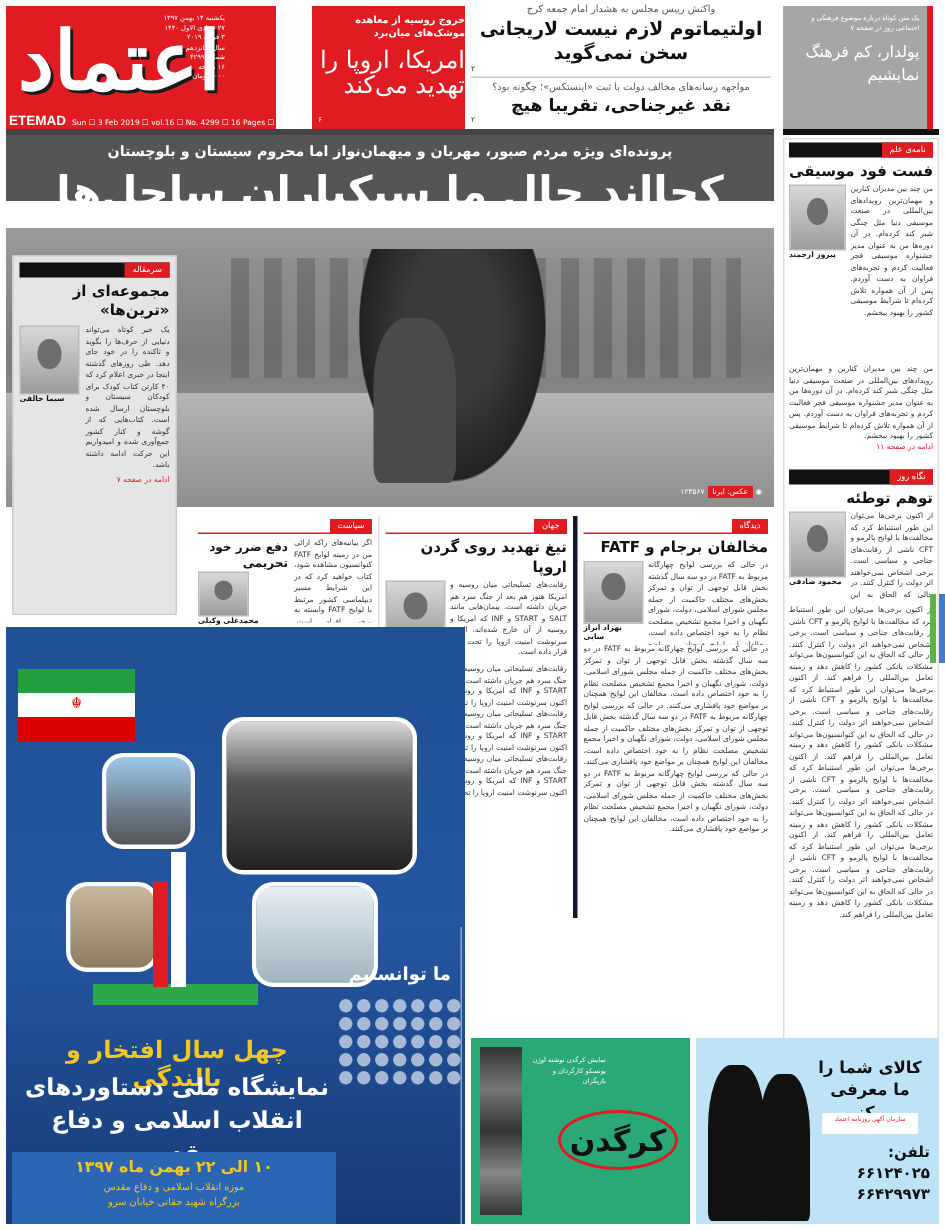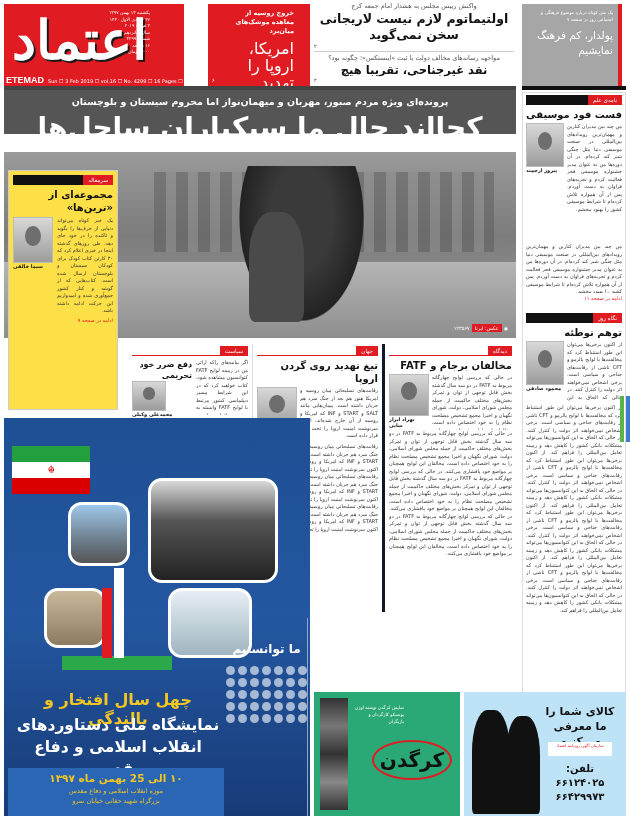--- a/index.html
+++ b/index.html
@@ -5,21 +5,21 @@
 *{box-sizing:border-box;margin:0;padding:0}
 body{width:630px;height:820px;background:#fff;font-family:"DejaVu Sans",sans-serif;position:relative;overflow:hidden;direction:rtl}
 .abs{position:absolute}
 
 #masthead{left:4px;top:4px;width:180px;height:82px;background:#e01b22;overflow:hidden}
 #logo{position:absolute;left:8px;top:4px;font-family:"DejaVu Serif",serif;font-weight:bold;font-size:54px;color:#fff;line-height:64px;text-shadow:2px 2px 0 #1a1a1a;letter-spacing:-2px}
 #dateblock{position:absolute;left:86px;top:6px;width:60px;font-size:4.5px;line-height:6.5px;color:#fff;text-align:right}
 #latinbar{position:absolute;left:0;bottom:0;width:100%;height:12px;direction:ltr;font-size:5px;color:#fff;padding-left:2px;line-height:12px;white-space:nowrap}
 #latinbar b{font-size:9px;font-family:"Liberation Sans",sans-serif;font-weight:bold;margin-right:4px}
 
-#redteaser{left:208px;top:4px;width:102px;height:82px;background:#e01b22;color:#fff;padding:5px 16px;text-align:right}
+#redteaser{left:208px;top:4px;width:102px;height:82px;background:#e01b22;color:#fff;padding:5px 0;text-align:right}
 #redteaser .kicker{font-size:6.5px;line-height:9px;font-weight:bold}
 #redteaser .head{font-size:16px;line-height:17px;font-weight:normal;margin-top:4px}
 #redteaser .pg{position:absolute;left:4px;bottom:3px;font-size:5px}
 
 #centertop{left:314px;top:2px;width:200px;height:84px;text-align:center}
 .ct-k{font-size:6.5px;color:#555;line-height:9px}
 .ct-h{font-size:11.5px;font-weight:bold;line-height:14px;color:#111}
 .ct-sep{border-top:1px solid #ccc;margin:2px 0}
 .ct-pg{font-size:5px;text-align:left;color:#333}
 
@@ -36,21 +36,21 @@
 
 #photo{left:4px;top:152px;width:512px;height:186px;background:linear-gradient(180deg,#9a9a9a 0%,#7c7c7c 45%,#a0a0a0 100%);overflow:hidden}
 #photo .tents{position:absolute;left:150px;top:20px;width:340px;height:80px;background:repeating-linear-gradient(90deg,#5a5a5a 0 12px,#8a8a8a 12px 22px);opacity:.5}
 #photo .ground{position:absolute;left:0;top:110px;width:100%;height:76px;background:linear-gradient(180deg,#b5b5b5,#8e8e8e)}
 #photo .woman{position:absolute;left:225px;top:14px;width:145px;height:172px;background:radial-gradient(ellipse at 50% 30%,#3a3a3a 0 30%,#222 60%,transparent 61%);}
 #photo .child{position:absolute;left:245px;top:60px;width:55px;height:110px;background:#4a4a4a;border-radius:40% 40% 10% 10%}
 #photocredit{right:8px;bottom:6px;height:8px;display:flex;gap:2px;direction:ltr;align-items:center}
 #photocredit .red{background:#e01b22;color:#fff;font-size:5px;padding:0 3px;line-height:8px}
 #photocredit .num{color:#fff;font-size:5px;line-height:8px}
 
-#leftbox{left:8px;top:170px;width:110px;height:240px;background:#fde047;border:1px solid #ccc;padding:4px}
+#leftbox{left:8px;top:170px;width:110px;height:240px;background:#e5e5e5;border:1px solid #ccc;padding:4px}
 .secbar{height:10px;background:#111;position:relative;margin-bottom:3px}
 .secbar .tag{position:absolute;right:0;top:0;height:10px;background:#e01b22;color:#fff;font-size:5.5px;line-height:10px;padding:0 5px}
 .secbar.redonly{background:none;border-bottom:1px solid #e01b22}
 .art-title{font-size:10px;font-weight:bold;line-height:13px;text-align:right;color:#111}
 .bodytext{font-size:5px;line-height:7.5px;color:#333;text-align:justify}
 .mug{background:linear-gradient(180deg,#d8d8d8,#9c9c9c);border:1px solid #bbb;position:relative}
 .mug::after{content:"";position:absolute;left:30%;top:18%;width:40%;height:45%;border-radius:50%;background:#6e6e6e}
 .byline{font-size:5px;font-weight:bold;color:#111;text-align:left}
 .cont{font-size:5px;color:#e01b22;text-align:right;margin-top:2px}
 
@@ -77,21 +77,21 @@
 
 #greenad{left:314px;top:692px;width:146px;height:124px;background:#2aa876;overflow:hidden}
 #greenad .faces{position:absolute;left:6px;top:6px;width:28px;height:112px;background:linear-gradient(180deg,#333,#777,#333,#888,#333)}
 #greenad .logo{position:absolute;left:58px;top:48px;width:80px;height:40px;border:2px solid #e01b22;border-radius:50%;text-align:center;font-size:20px;font-weight:bold;line-height:36px;color:#111}
 #greenad .txt{position:absolute;right:56px;top:12px;width:52px;font-size:4.5px;line-height:7px;color:#fff;text-align:right}
 #bluead{left:464px;top:692px;width:162px;height:124px;background:#bfe3f6;overflow:hidden}
 #bluead .sil1{position:absolute;left:8px;top:18px;width:38px;height:104px;background:#111;border-radius:40% 40% 6% 6%}
 #bluead .sil2{position:absolute;left:42px;top:24px;width:34px;height:98px;background:#111;border-radius:40% 40% 6% 6%}
 #bluead .h{position:absolute;right:6px;top:12px;width:80px;font-size:11px;font-weight:bold;color:#111;text-align:center;line-height:15px}
 #bluead .sub{position:absolute;right:14px;top:50px;width:64px;height:14px;background:#fff;color:#e01b22;font-size:4px;text-align:center;line-height:7px}
-#bluead .tel{position:absolute;right:6px;top:70px;width:80px;font-size:10px;font-weight:bold;text-align:center;line-height:14px;color:#111}
+#bluead .tel{position:absolute;right:6px;top:70px;width:80px;font-size:10px;font-weight:bold;line-height:14px;color:#111}
 #sideaccent{left:618px;top:396px;width:12px;height:46px;display:flex;gap:2px}
 #sideaccent div{width:4px;height:46px}
 </style>
 </head>
 <body>
 
 <div id="masthead" class="abs">
   <div id="logo">اعتماد</div>
   <div id="dateblock">
     <div>یکشنبه ۱۴ بهمن ۱۳۹۷</div>
@@ -245,21 +245,21 @@
   <div class="photo-tile" style="left:64px;top:84px;width:62px;height:64px;background:linear-gradient(180deg,#9fc7ea,#6c7e8c 60%,#555)"></div>
   <div class="photo-tile" style="left:144px;top:60px;width:130px;height:105px;background:linear-gradient(180deg,#d9d9d9,#555 40%,#222)"></div>
   <div class="photo-tile" style="left:40px;top:170px;width:62px;height:60px;background:linear-gradient(180deg,#c9b89a,#8c7b5f)"></div>
   <div class="photo-tile" style="left:164px;top:170px;width:84px;height:70px;background:linear-gradient(180deg,#e6eef3,#9fb5c0)"></div>
   <div class="abs" style="left:58px;top:238px;width:110px;height:14px;background:#2aa84a"></div>
   <div class="abs" style="left:110px;top:150px;width:10px;height:90px;background:#fff"></div>
   <div class="abs" style="left:98px;top:170px;width:10px;height:70px;background:#e01b22"></div>
   <div id="adhead1">چهل سال افتخار و بالندگی</div>
   <div id="adhead2">نمایشگاه ملی دستاوردهای انقلاب اسلامی و دفاع مقدس</div>
   <div id="addate">
-    <div class="d">۱۰ الی 25 بهمن ماه ۱۳۹۷</div>
+    <div class="d">۱۰ الی ۲۲ بهمن ماه ۱۳۹۷</div>
     <div class="l">موزه انقلاب اسلامی و دفاع مقدس</div>
     <div class="l">بزرگراه شهید حقانی خیابان سرو</div>
   </div>
   <div id="adright">
     <div class="brand">ما توانستیم</div>
     <div class="logos">
       <span></span>
         <span></span>
         <span></span>
         <span></span>

